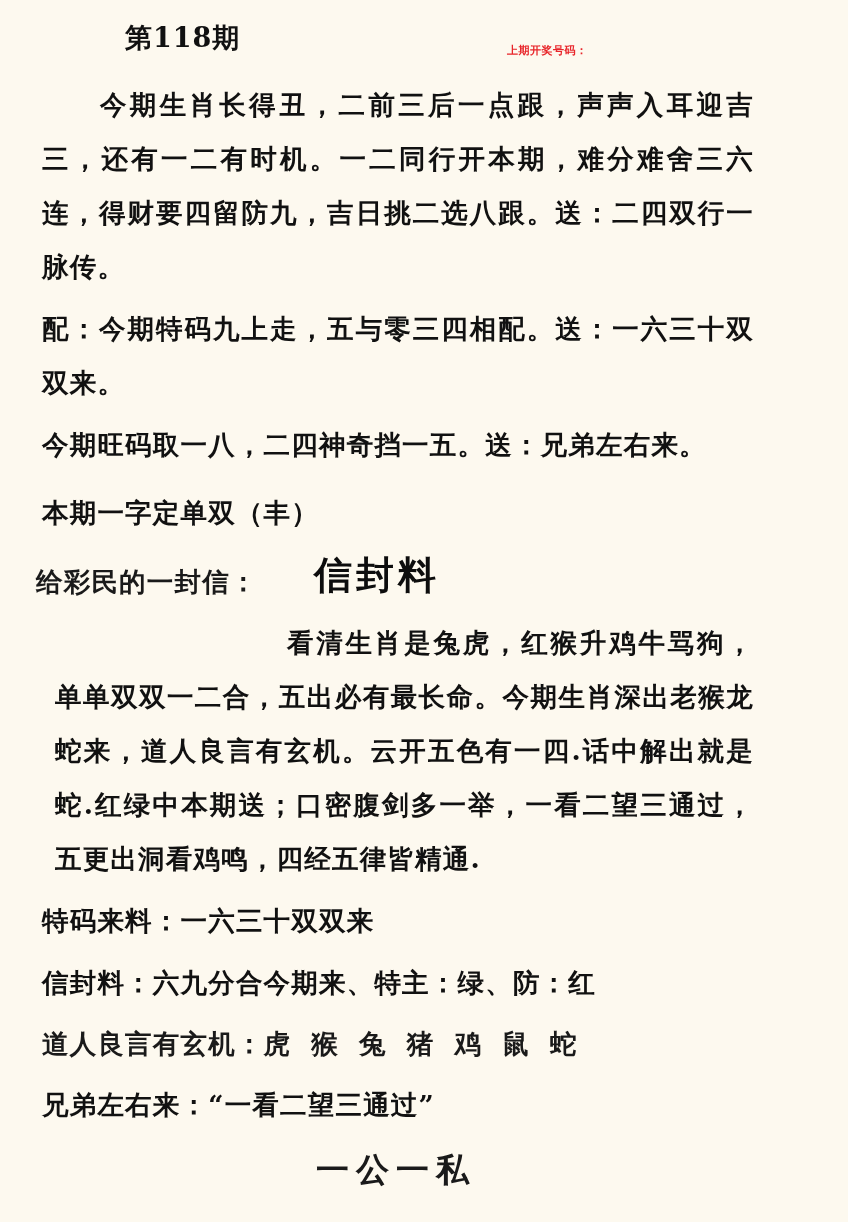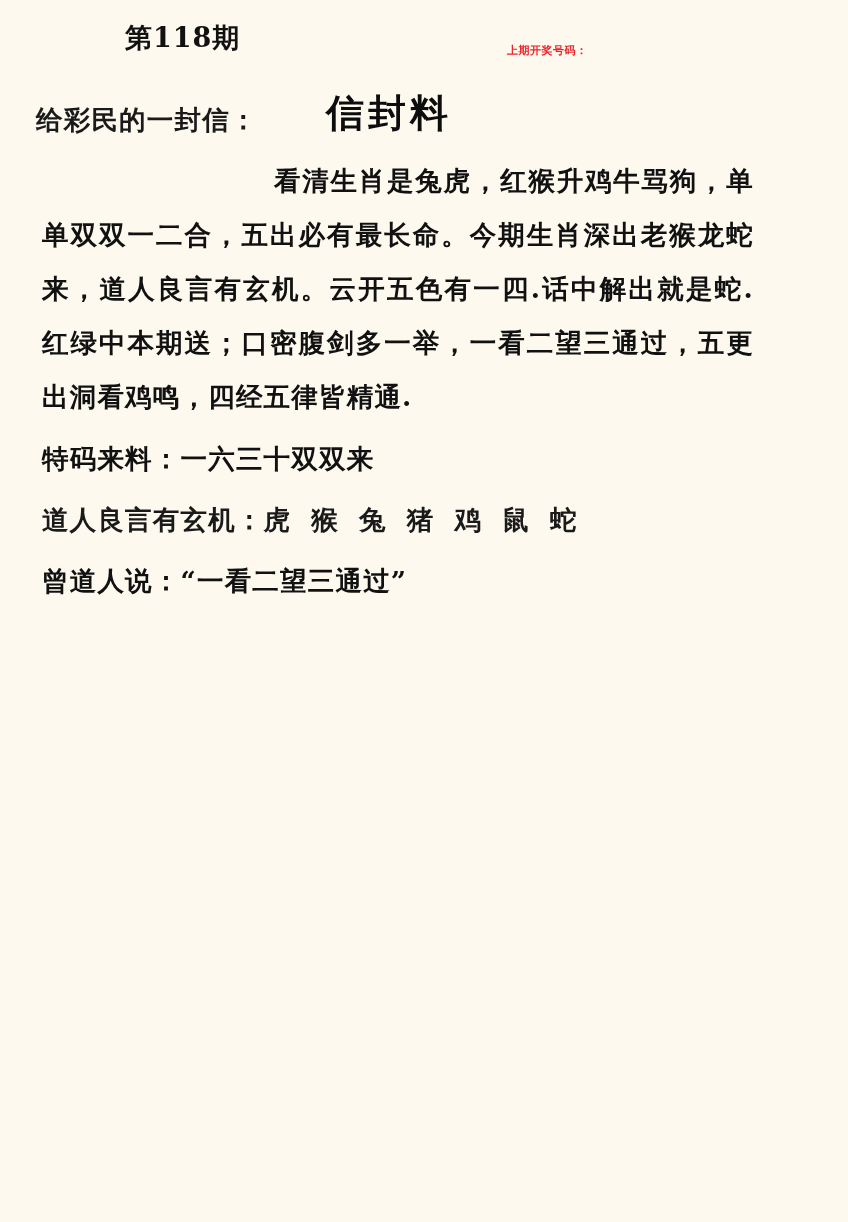--- a/index.html
+++ b/index.html
@@ -77,41 +77,42 @@
     letter-spacing: 1.2px;
     font-weight: bold;
     color: #111;
     text-align: justify;
   }
   .indent {
     text-indent: 58px;
   }
   .indent-big {
     text-indent: 232px;
+    margin-left: 13px;
   }
   .gap-sm { margin-top: 8px; }
   .gap-md { margin-top: 14px; }
 
   
   .sec-row {
     position: relative;
     height: 68px;
     margin-top: 8px;
   }
   .sec-left {
     position: absolute;
     left: 6px;
     top: 16px;
     font-size: 26.5px;
     font-weight: bold;
     letter-spacing: 1.2px;
   }
   .sec-title {
     position: absolute;
-    left: 296px;
+    left: 284px;
     top: 2px;
     font-size: 38px;
     font-weight: bold;
     letter-spacing: 4px;
     color: #0d0d0d;
   }
 
   .zodiac-line {
     font-size: 26.5px;
     line-height: 52px;
@@ -131,33 +132,41 @@
 </head>
 <body>
 
 <div class="page">
 
   <div class="header">
     <div class="issue">第118期</div>
     <div class="prev-label">上期开奖号码：</div>
   </div>
 
+  <div class="body-block">
+    <div class="para indent">今期生肖长得丑，二前三后一点跟，声声入耳迎吉三，还有一二有时机。一二同行开本期，难分难舍三六连，得财要四留防九，吉日挑二选八跟。送：二四双行一脉传。</div>
+    <div class="para gap-sm">配：今期特码九上走，五与零三四相配。送：一六三十双双来。</div>
+    <div class="para gap-sm">今期旺码取一八，二四神奇挡一五。送：兄弟左右来。</div>
+    <div class="para gap-md">本期一字定单双（丰）</div>
+  </div>
 
   <div class="sec-row">
     <div class="sec-left">给彩民的一封信：</div>
     <div class="sec-title">信封料</div>
   </div>
 
   <div class="body-block">
     <div class="para indent-big">看清生肖是兔虎，红猴升鸡牛骂狗，单单双双一二合，五出必有最长命。今期生肖深出老猴龙蛇来，道人良言有玄机。云开五色有一四.话中解出就是蛇.红绿中本期送；口密腹剑多一举，一看二望三通过，五更出洞看鸡鸣，四经五律皆精通.</div>
     <div class="para gap-sm">特码来料：一六三十双双来</div>
+    <div class="para gap-sm">信封料：六九分合今期来、特主：绿、防：红</div>
 
     <div class="zodiac-line gap-sm">
       <span class="lbl">道人良言有玄机：</span><span>虎 猴 兔 猪 鸡 鼠 蛇</span>
     </div>
 
     <div class="para gap-sm">
-      <span>曾道人说：</span><span>“一看二望三通过”</span>
+      <span>兄弟左右来：</span><span>“一看二望三通过”</span>
     </div>
   </div>
 
+  <div class="footer-title">一公一私</div>
 
 </div>
 
 </body></html>

